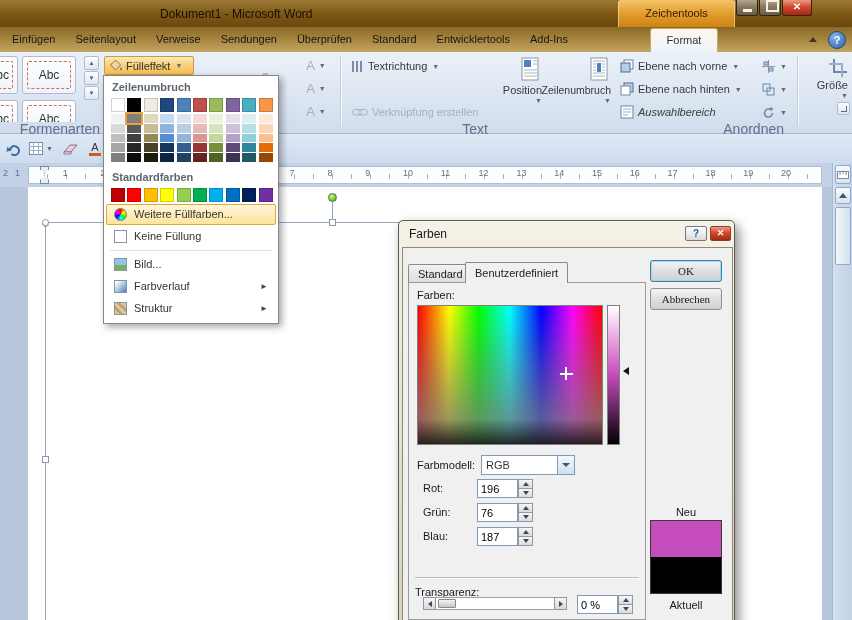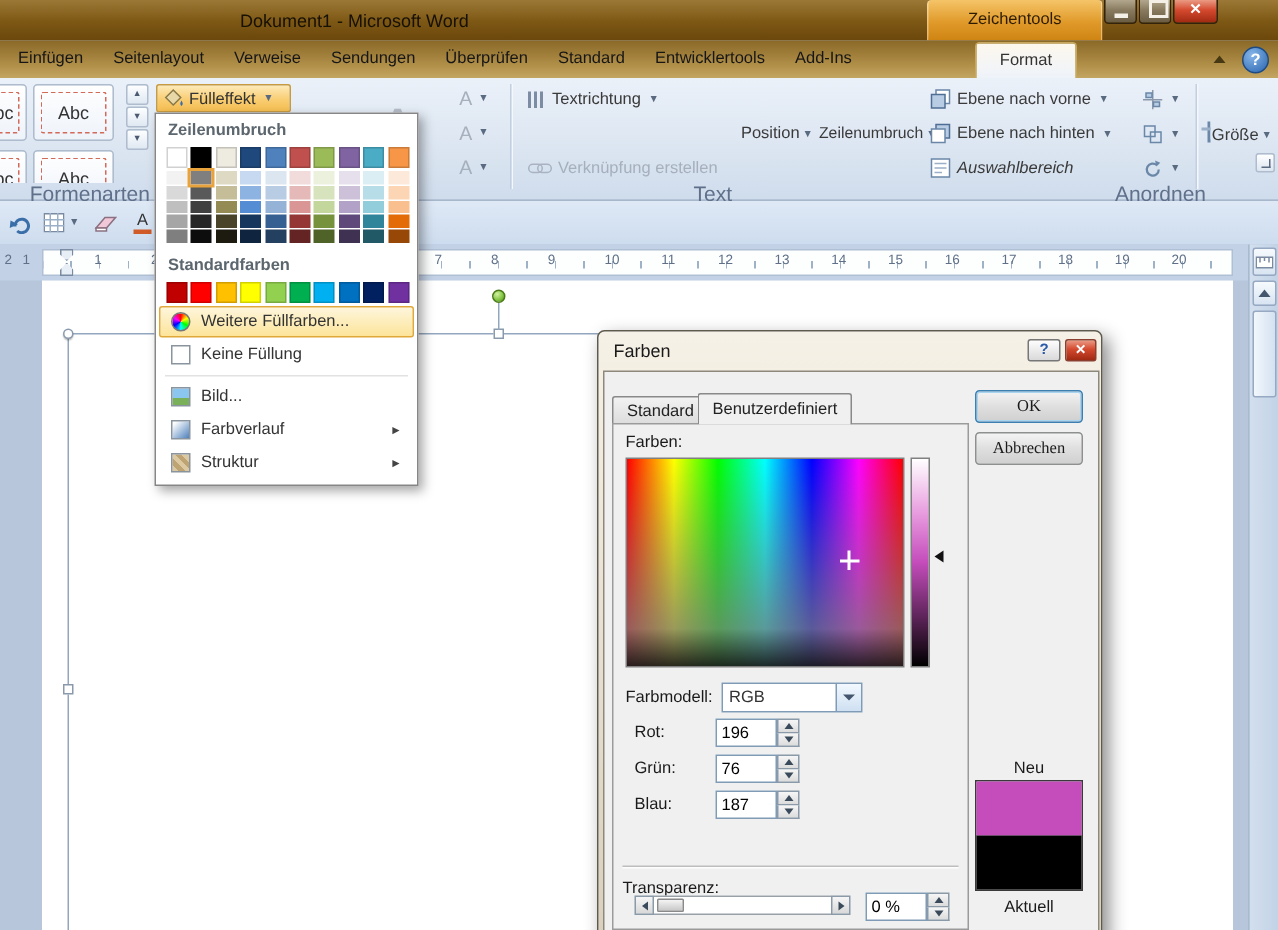--- a/index.html
+++ b/index.html
@@ -24,21 +24,21 @@
 #ribbon-collapse::after{content:"";display:inline-block;margin-top:5px;border-left:4px solid transparent;border-right:4px solid transparent;border-bottom:5px solid #463812;}
 #help-btn{position:absolute;left:828px;top:31px;width:18px;height:18px;border-radius:50%;background:radial-gradient(circle at 35% 30%,#85b6ea,#2a64ad);border:1px solid #1c4a84;color:#fff;font-weight:bold;text-align:center;line-height:17px;}
 
 
 #ribbon{position:absolute;left:0;top:52px;width:852px;height:82px;background:linear-gradient(#ebf1f9,#dbe5f1 60%,#cfdcec);border-bottom:1px solid #a8b8cc;}
 .group-label{position:absolute;top:69px;font-size:14px;color:#60708a;text-align:right;white-space:nowrap;}
 .gdivider{position:absolute;top:4px;height:70px;width:1px;background:#c2cfe0;box-shadow:1px 0 0 #f4f8fc;}
 .rbtn{position:absolute;height:20px;display:flex;align-items:center;gap:4px;padding:0 4px;border-radius:2px;white-space:nowrap;color:#3a3a3a;}
 .dd{font-size:7px;color:#5a6a80;margin-left:1px;}
 .rbtn.disabled,.rbtn.disabled .dd{color:#a6afbc;}
-.bigbtn{position:absolute;width:50px;height:66px;border-radius:2px;display:flex;flex-direction:row;align-items:center;padding-top:2px;gap:1px;text-align:center;color:#3a3a3a;}
+.bigbtn{position:absolute;width:50px;height:66px;border-radius:2px;display:flex;flex-direction:column;align-items:flex-end;padding-top:2px;gap:1px;text-align:center;color:#3a3a3a;}
 #gallery{position:absolute;left:0;top:4px;width:80px;height:66px;overflow:hidden;}
 .style-box{position:absolute;width:54px;height:38px;background:linear-gradient(#ffffff,#eef3fa);border:1px solid #aebccd;border-radius:3px;display:flex;align-items:center;justify-content:center;}
 .style-box .preview{width:44px;height:28px;border:1px dashed #d26a5a;border-radius:2px;display:flex;align-items:center;justify-content:center;font-size:12px;color:#333;}
 .style-box.partial .preview{justify-content:flex-end;padding-right:3px;}
 #gallery-scroll{position:absolute;left:84px;top:4px;width:15px;}
 .gsbtn{width:15px;height:14px;margin-bottom:1px;background:linear-gradient(#fdfeff,#dfe8f2);border:1px solid #aebccd;border-radius:2px;text-align:center;font-size:7px;line-height:12px;color:#4a5a70;}
 #fill-btn{position:absolute;left:104px;top:4px;width:90px;height:19px;display:flex;align-items:center;gap:4px;padding:0 4px;background:linear-gradient(#fdeab9,#f9cd72 55%,#f6bf52);border:1px solid #c89b42;border-radius:2px;}
 #bigA{position:absolute;left:240px;top:4px;width:50px;height:64px;font-size:40px;color:#b6bdc9;text-align:center;line-height:62px;}
 .smallA{position:absolute;left:298px;width:36px;height:19px;display:flex;align-items:center;justify-content:center;gap:3px;color:#a6afbc;font-size:13px;}
 .icon13{width:13px;height:13px;display:inline-block;flex:none;}
@@ -290,21 +290,21 @@
           <path d="M6 1 v13 h13" stroke="#6a87a8" fill="none" stroke-width="2"></path>
           <path d="M1 6 h13 v13" stroke="#9ab0c8" fill="none" stroke-width="2"></path>
         </svg>
       <span>Größe</span>
       <span class="dd">▼</span>
     </div>
     <div class="launcher"></div>
 
     <div class="group-label" style="left:0;width:100px;">Formenarten</div>
     <div class="group-label" style="left:348px;width:140px;">Text</div>
-    <div class="group-label" style="left:501px;width:303px;">Anordnen</div>
+    <div class="group-label" style="left:481px;width:303px;">Anordnen</div>
   </div>
 
   <div id="qat">
     <div class="qbtn" style="left:3px;width:20px;">
       <svg width="14" height="14">
           <path d="M4 9 a4.5 4.5 0 1 1 1.5 3" fill="none" stroke="#3a6ea8" stroke-width="2"></path>
           <path d="M1 5 l5 2.5 -5.5 2.5 z" fill="#3a6ea8"></path>
         </svg>
     </div>
     <div class="qbtn" style="left:26px;width:30px;">

